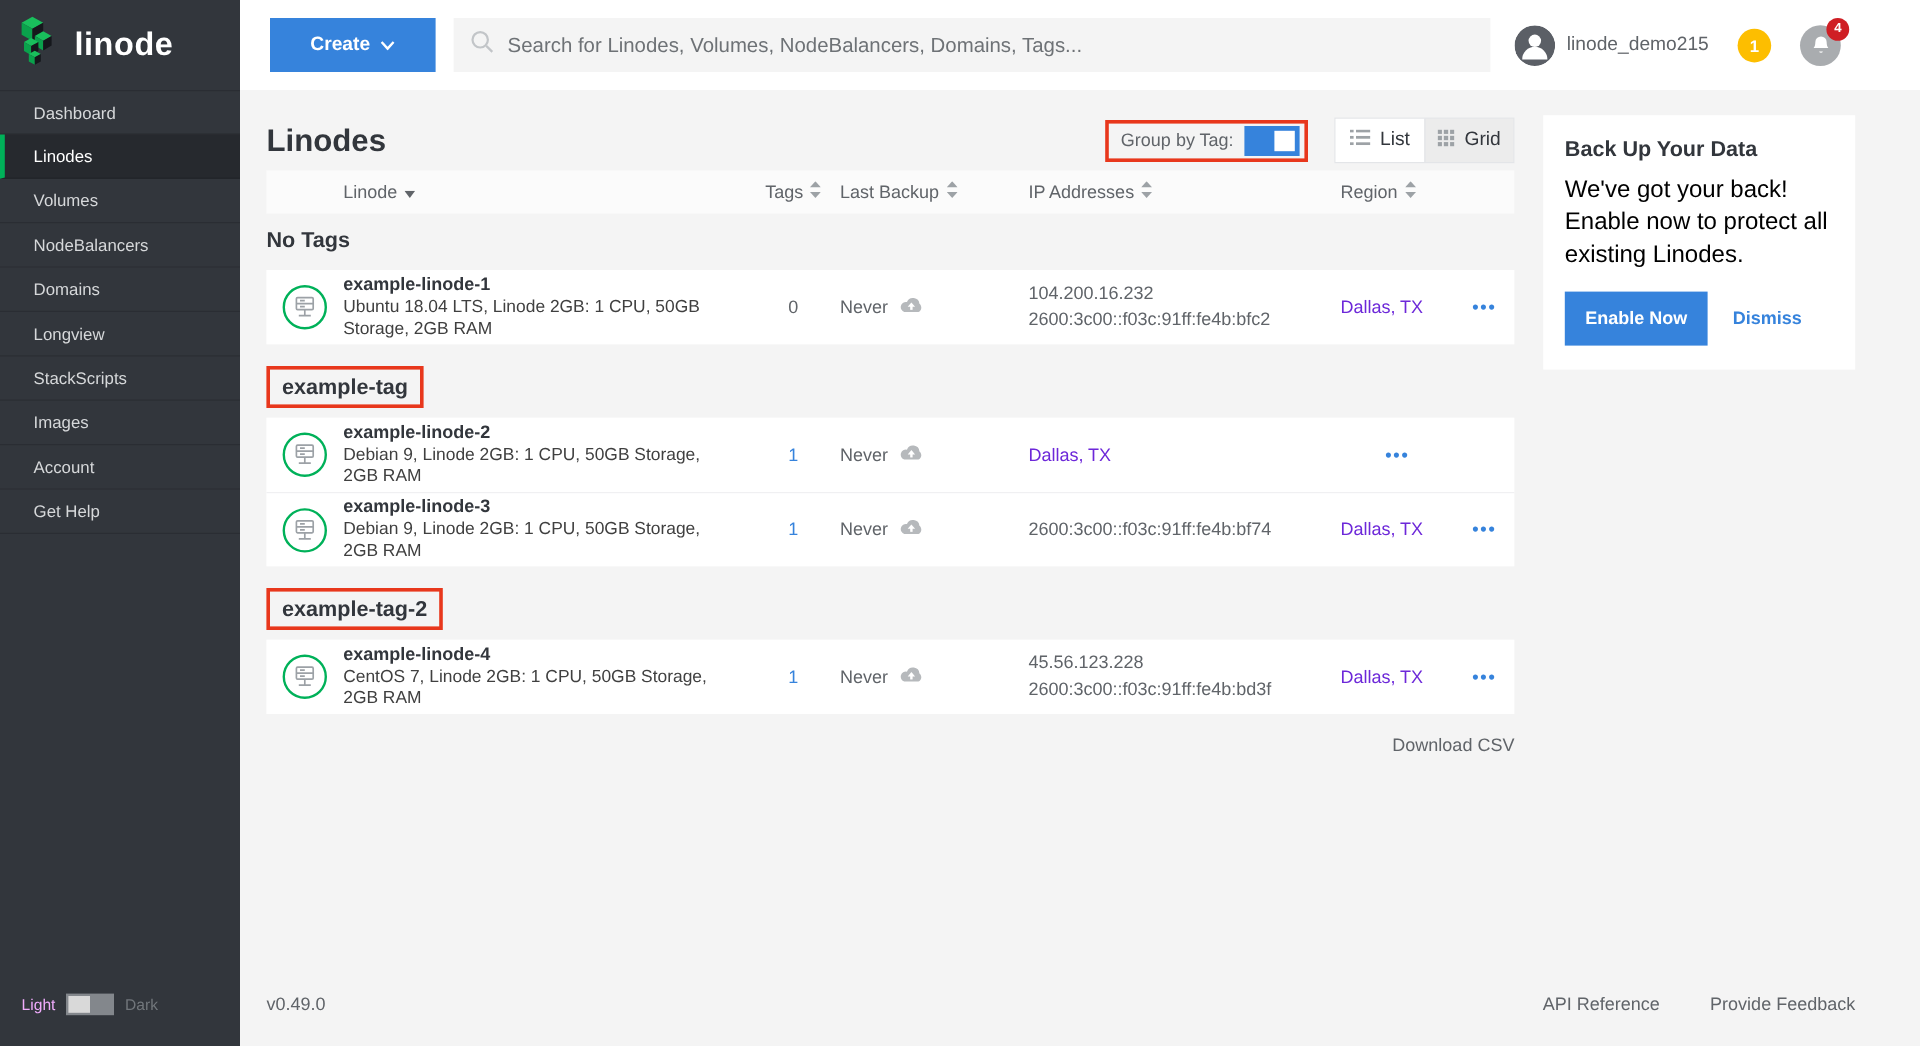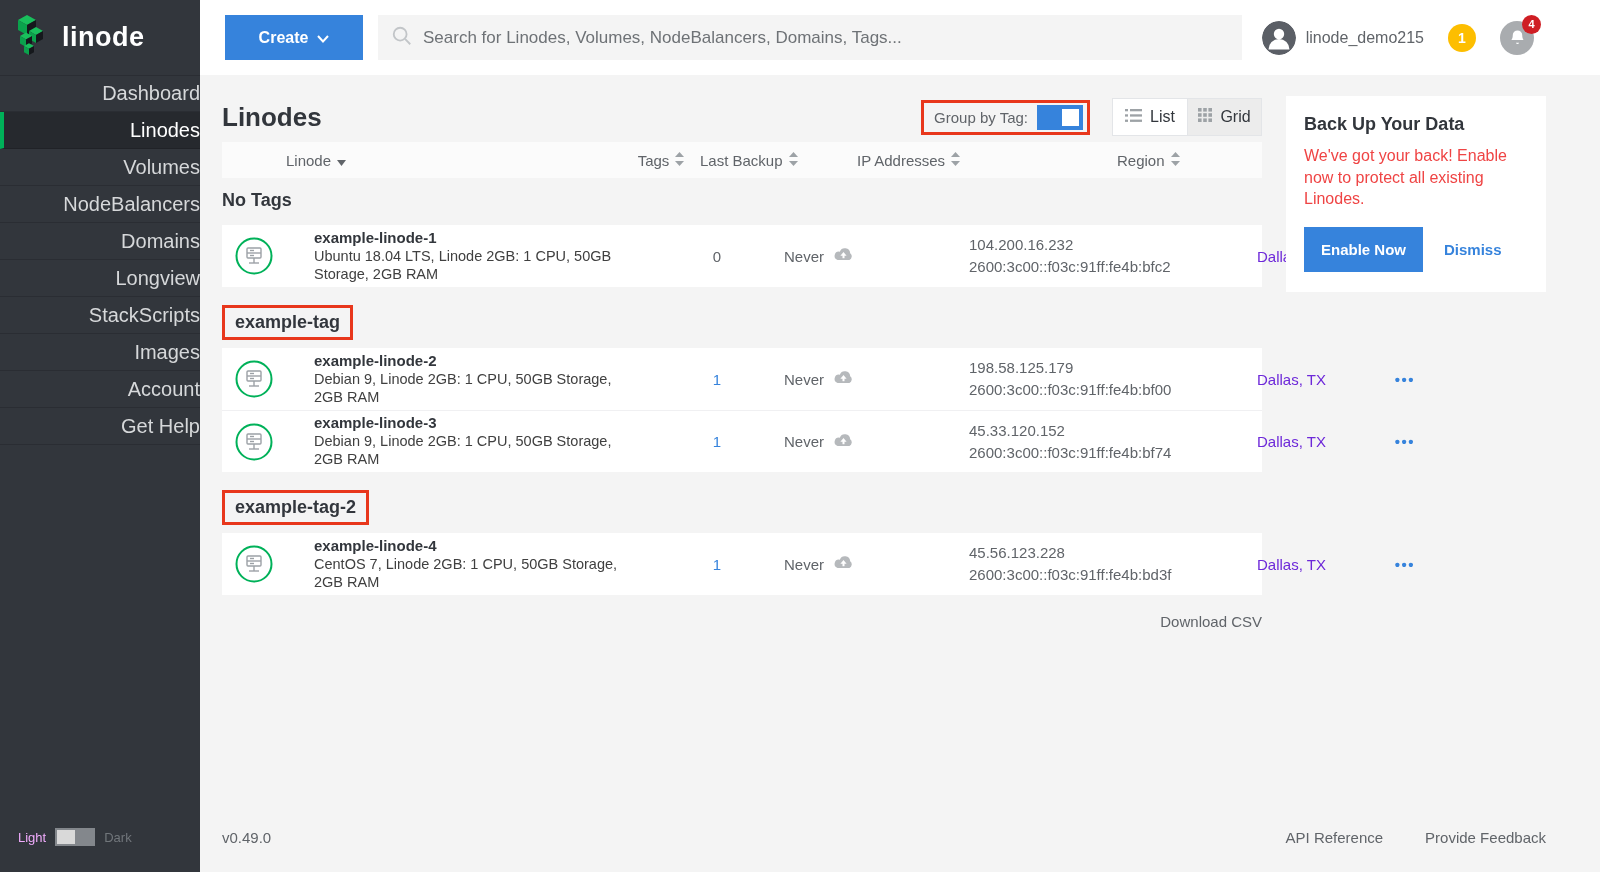--- a/index.html
+++ b/index.html
@@ -3,21 +3,21 @@
 <meta charset="utf-8">
 <style>
   * { margin:0; padding:0; box-sizing:border-box; }
   html,body { width:1600px; height:872px; overflow:hidden; font-family:"Liberation Sans", sans-serif; background:#f4f4f4; }
   .app { display:flex; width:1600px; height:872px; }
 
   
   .sidebar { width:200px; height:872px; background:#32363c; flex-shrink:0; position:relative; z-index:5; }
   .logo { height:75px; display:flex; align-items:center; padding-left:16px; gap:10px; cursor:pointer; }
   .logo-word { color:#fff; font-size:27px; font-weight:700; letter-spacing:.5px; }
-  .nav-item { height:37px; display:flex; align-items:center; padding-left:28px; font-size:20px; color:#d6d8da; cursor:pointer; border-bottom:1px solid rgba(0,0,0,.15);justify-content:flex-end; }
+  .nav-item { height:37px; display:flex; align-items:center; padding-left:28px; font-size:14px; color:#d6d8da; cursor:pointer; border-bottom:1px solid rgba(0,0,0,.15); }
   .nav-item:first-child { border-top:1px solid rgba(0,0,0,.15); }
   .nav-item.active { background:#26292e; border-left:4px solid #00b159; padding-left:24px; color:#fff; }
   .theme-toggle { position:absolute; bottom:26px; left:18px; display:flex; align-items:center; gap:9px; font-size:13px; }
   .theme-light { color:#f0abfc; } .theme-dark { color:#71767b; }
   .theme-track { width:40px; height:18px; background:#83878c; position:relative; cursor:pointer; }
   .theme-knob { position:absolute; left:2px; top:2px; width:18px; height:14px; background:#d9d9d9; }
 
   
   .content { flex:1; display:flex; flex-direction:column; }
   .topbar { height:75px; background:#fff; display:flex; align-items:center; padding:0 66px 0 25px; flex-shrink:0; }
@@ -50,38 +50,38 @@
 
   .table-header { margin-top:4px; display:grid; grid-template-columns:64px 336px 78px 157px 260px 95px 50px; height:36px; align-items:center; background:#fbfbfb; font-size:15px; color:#606469; }
   .th { display:flex; align-items:center; gap:6px; cursor:pointer; }
   .th-linode { grid-column:2; } .th-tags { grid-column:3; justify-content:center; }
   .th-backup { grid-column:4; } .th-ip { grid-column:5;text-align:right; } .th-region { grid-column:6; }
 
   .group-tag { font-size:18px; font-weight:700; color:#32363c; display:inline-block; margin:18px 0 14px; }
   .group:first-child .group-tag { margin-top:12px; }
   .group-tag.annotated { border:3px solid #e8371c; padding:4px 10px; margin:18px 0 8px; }
   .rows { background:#fff; }
-  .row { display:grid; grid-template-columns:64px 336px 78px 157px 260px 95px 50px; height:62px; align-items:center; cursor:pointer;gap:28px; }
+  .row { display:grid; grid-template-columns:64px 336px 78px 157px 260px 95px 50px; height:62px; align-items:center; cursor:pointer; }
   .row + .row { border-top:1px solid #f0f0f2; }
   .cell-icon { display:flex; justify-content:center; }
   .cell-label { padding-right:28px; }
   .linode-name { font-size:15px; font-weight:700; color:#32363c; display:block; }
   .linode-specs { font-size:14.5px; color:#404040; line-height:1.22; display:block; margin-top:2px; }
   .cell-tags { text-align:center; font-size:15px; color:#606469; }
   .cell-tags.link { color:#3683dc; }
   .cell-backup { display:flex; align-items:center; gap:9px; font-size:15px; color:#606469; }
   .cell-ip { font-size:15px; color:#606469; line-height:1.45; }
   .cell-region { font-size:15px; color:#6d28d9; }
   .cell-actions { text-align:center; color:#3683dc; font-size:15px; font-weight:700; letter-spacing:1.5px; }
   .csv-link { text-align:right; font-size:15px; color:#606469; margin-top:18px; cursor:pointer; }
 
   
   .backup-card { width:260px; background:#fff; margin-left:24px; padding:18px 18px 20px; }
   .backup-title { font-size:18px; font-weight:700; color:#32363c; }
-  .backup-body { font-size:16px; color:#ef4444; line-height:1.35; margin-top:10px; }
+  .backup-body { font-size:20px; color:#000000; line-height:1.35; margin-top:10px; }
   .backup-actions { display:flex; align-items:center; margin-top:17px; }
   .enable-btn { background:#3683dc; color:#fff; border:none; font-size:15px; font-weight:600; padding:14px 17px; cursor:pointer; font-family:inherit; }
   .dismiss-link { color:#3683dc; font-size:15px; font-weight:600; margin-left:21px; cursor:pointer; }
 
   
   .main-footer { position:absolute; left:22px; right:54px; bottom:26px; display:flex; align-items:center; font-size:15px; color:#606469; }
   .footer-links { margin-left:auto; display:flex; gap:42px; }
   .footer-links span { cursor:pointer; }
 </style>
 </head>
@@ -354,24 +354,20 @@
             <div class="cell-backup">
               <span>Never</span>
               <span>
                 <svg width="21" height="15" viewBox="0 0 21 15" fill="#b6b9bc">
                         <path d="M17.2 6.2A5.4 5.4 0 0 0 6.8 4.7 4.3 4.3 0 0 0 4.6 13h11.8a4 4 0 0 0 .8-6.8z"></path>
                         <polygon fill="#fff" points="10.5,5 13.6,8.7 7.4,8.7"></polygon>
                         <rect fill="#fff" x="9.5" y="8" width="2" height="3.2"></rect>
                       </svg>
               </span>
             </div>
-            <div class="cell-ip">
-              <div>198.58.125.179</div>
-              <div>2600:3c00::f03c:91ff:fe4b:bf00</div>
-            </div>
             <div class="cell-region">Dallas, TX</div>
             <div class="cell-actions">•••</div>
           </div>
 
           <div class="row">
             <div class="cell-icon">
               <svg width="38" height="38" viewBox="0 0 38 38">
                 <circle cx="19" cy="19" r="17.5" fill="#fff" stroke="#00b159" stroke-width="2"></circle>
                 <g stroke="#9ca1a6" stroke-width="1.4" fill="none">
                   <rect x="12" y="11" width="14" height="10" rx="1"></rect>
@@ -392,21 +388,20 @@
               <span>Never</span>
               <span>
                 <svg width="21" height="15" viewBox="0 0 21 15" fill="#b6b9bc">
                         <path d="M17.2 6.2A5.4 5.4 0 0 0 6.8 4.7 4.3 4.3 0 0 0 4.6 13h11.8a4 4 0 0 0 .8-6.8z"></path>
                         <polygon fill="#fff" points="10.5,5 13.6,8.7 7.4,8.7"></polygon>
                         <rect fill="#fff" x="9.5" y="8" width="2" height="3.2"></rect>
                       </svg>
               </span>
             </div>
             <div class="cell-ip">
-              <div>45.33.120.152</div>
               <div>2600:3c00::f03c:91ff:fe4b:bf74</div>
             </div>
             <div class="cell-region">Dallas, TX</div>
             <div class="cell-actions">•••</div>
           </div>
         </div>
           </section>
 
           <section class="group">
             <h2 class="group-tag annotated">example-tag-2</h2>

